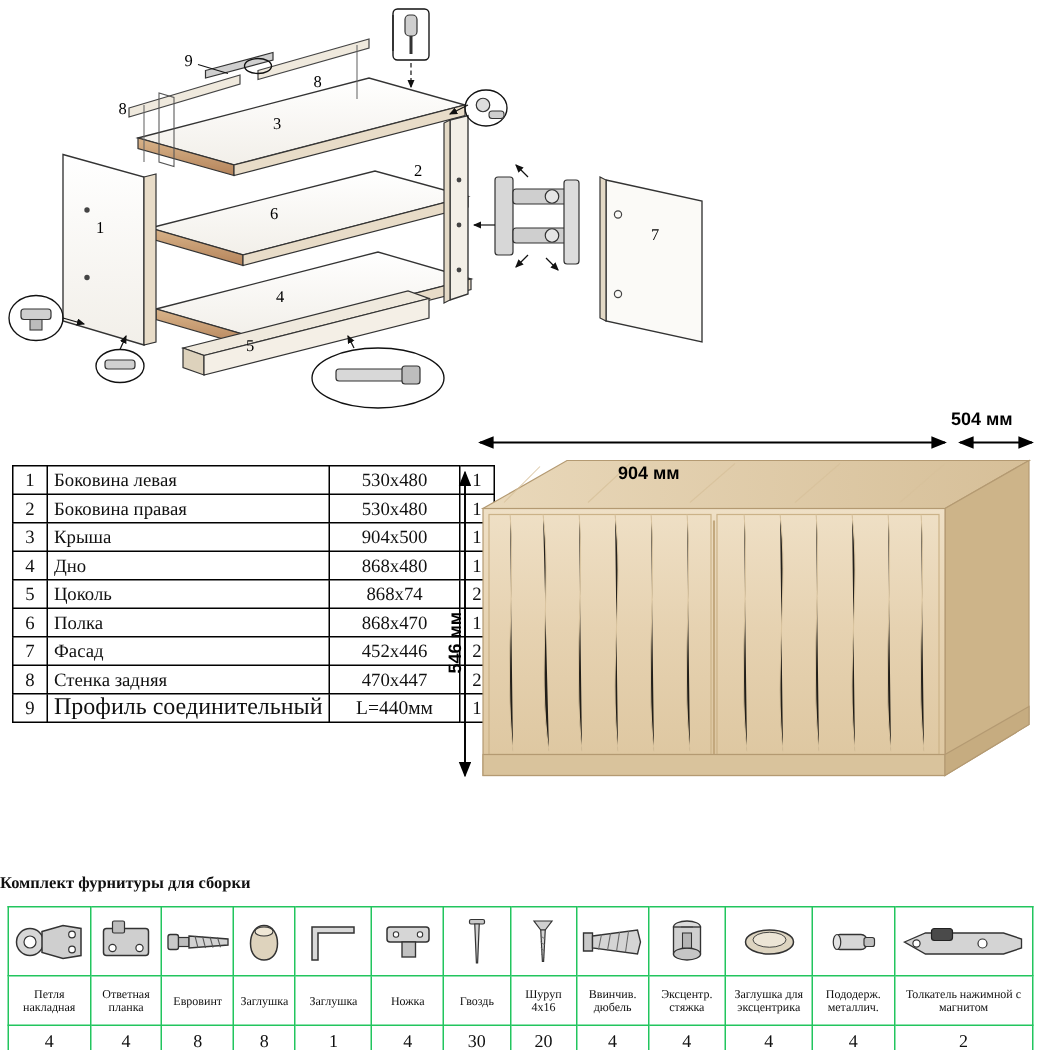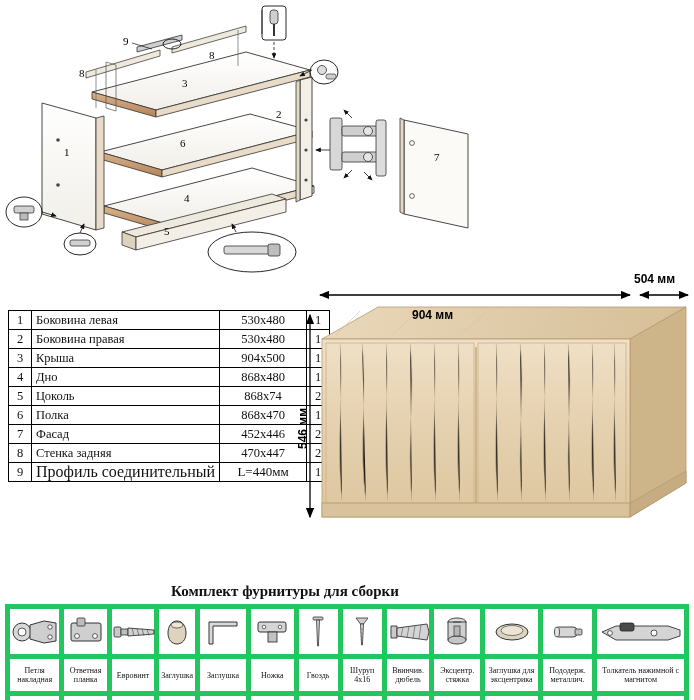--- a/index.html
+++ b/index.html
@@ -57,33 +57,33 @@
   }
   .dim-vert{
     transform:rotate(-90deg);
     transform-origin:left top;
     white-space:nowrap;
   }
 
   
   .kit-title{
     position:absolute;left:0;top:583px;width:570px;
-    text-align:center;
+    text-align:left;
     font-family:"Liberation Serif", serif;
     font-weight:bold;
-    font-size:15px;
+    font-size:11px;
   }
   .kit{
     position:absolute;left:5px;top:604px;
     border-collapse:collapse;
     width:684px;
     table-layout:fixed;
   }
   .kit td{
-    border:5px solid #22c55e;
+    border:1px solid #22c55e;
     text-align:center;
     vertical-align:middle;
     padding:0;
   }
   .kit tr.icons td{height:45px;}
   .kit tr.names td{
     height:30px;
     font-family:"Liberation Serif", serif;
     font-size:8px;
     line-height:9px;

